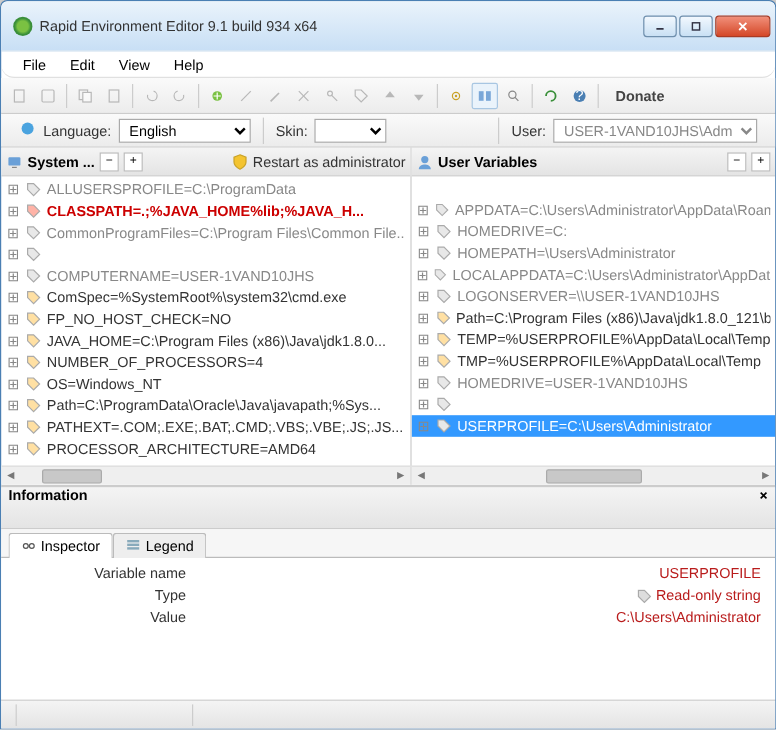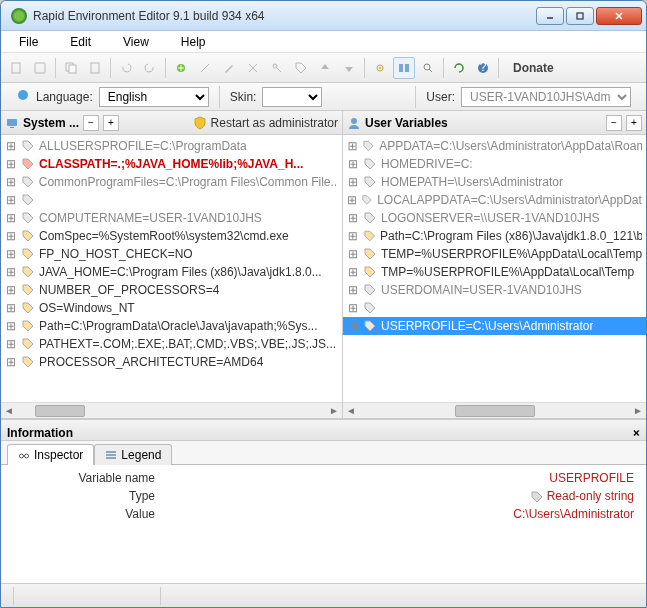--- a/index.html
+++ b/index.html
@@ -1,47 +1,47 @@
 <!DOCTYPE html>
 <html><head>
 <meta charset="utf-8">
 <style>
 * { box-sizing: border-box; margin: 0; padding: 0; font-family: "Segoe UI", Tahoma, sans-serif; font-size: 12px; }
 body { background: #d5d5d5; width: 647px; height: 608px; overflow: hidden; }
 
 .window { width: 647px; height: 608px; background: #fff; border: 1px solid #4a7fb3; border-radius: 6px 6px 0 0; box-shadow: 0 0 4px rgba(0,0,0,.2); display: flex; flex-direction: column; }
 
-.titlebar { height: 30px; background: linear-gradient(#eaf3fb, #c8dff5); display: flex; align-items: center; padding: 0 4px; border-radius: 6px 6px 0 0; border-bottom: 1px solid #a8c6e2; }
+.titlebar { height: 42px; background: linear-gradient(#eaf3fb, #c8dff5); display: flex; align-items: center; padding: 0 4px; border-radius: 6px 6px 0 0; border-bottom: 1px solid #a8c6e2; }
 .titlebar .app-icon { width: 16px; height: 16px; margin: 0 6px; background: radial-gradient(circle,#7ac142 40%,#3a8f3a 60%); border-radius: 50%; }
 .titlebar .title { flex: 1; color: #333; font-size: 12px; }
 .winbtns { display: flex; gap: 2px; }
 .winbtn { width: 28px; height: 18px; border: 1px solid #6f8fad; border-radius: 3px; background: linear-gradient(#f2f8fe,#c9e0f4); display:flex;align-items:center;justify-content:center;color:#334; cursor:pointer;}
 .winbtn.close { width: 46px; background: linear-gradient(#f18f7a,#d44828); color:#fff; border-color:#a83a24;}
 .winbtn svg { width:10px;height:10px; }
 
-.menubar { height: 22px; display: flex; align-items: center; padding: 0 10px; gap: 16px; border-bottom: 1px solid #e0e0e0; }
+.menubar { height: 22px; display: flex; align-items: center; padding: 0 10px; gap: 4px; border-bottom: 1px solid #e0e0e0; border-radius: 11px; }
 .menubar span { padding: 2px 8px; cursor: default; }
 
 .toolbar { height: 30px; background: linear-gradient(#fafafa,#ececec); border-bottom: 1px solid #ccc; display:flex; align-items:center; padding: 0 4px; gap:2px;}
 .tbtn { width:22px; height:22px; display:flex;align-items:center;justify-content:center; border:1px solid transparent; border-radius:2px; opacity:.55;}
 .tbtn.en { opacity:1; }
 .tsep { width:1px; height:20px; background:#ccc; margin:0 2px; }
 .tbtn svg { width:14px;height:14px; }
 .donate { margin-left:4px; font-weight:bold; color:#444; padding:3px 6px;}
 
 .optrow { height: 28px; background: linear-gradient(#fafafa,#ececec); border-bottom: 1px solid #ccc; display:flex; align-items:center; padding:0 15px; gap:6px;}
 .optrow label { color:#333; }
 .optrow select, .optrow input { height:20px; border:1px solid #aaa; padding:0 4px; font-size:12px; background:#fff;}
 .optrow .sep { width:1px; height:22px; background:#ccc; margin:0 4px;}
 .spacer { flex:1; }
 
 .panes { flex:1; display:flex; overflow:hidden; border-bottom:1px solid #ccc; }
 .pane { display:flex; flex-direction:column; overflow:hidden; }
 .pane.left { width: 342px; border-right:1px solid #ccc;}
-.pane.right { flex:1; }
+.pane.right { flex:1;gap:17px; }
 
 .panehdr { height:24px; background:linear-gradient(#f4f4f4,#e4e4e4); border-bottom:1px solid #ccc; display:flex; align-items:center; padding:0 4px; gap:4px;}
 .panehdr .icon { width:14px;height:14px; }
 .panehdr strong { font-weight:bold; }
 .panehdr .flex { flex:1; }
 .hdbtn { width:16px;height:16px; border:1px solid #bbb; background:#fff; display:flex;align-items:center;justify-content:center; font-size:10px; line-height:1; cursor:pointer;}
 
 .treewrap { flex:1; overflow:hidden; position:relative; }
 .tree { position:absolute; inset:0 0 16px 0; overflow-y:auto; overflow-x:hidden; padding:2px 0;}
 .hscroll { position:absolute; left:0;right:0;bottom:0; height:16px; background:#efefef; border-top:1px solid #ddd; display:flex; align-items:center;}
@@ -50,25 +50,25 @@
 .hscroll .flex{flex:1;}
 
 .row { display:flex; align-items:center; height:18px; padding:0 4px; gap:4px; white-space:nowrap; color:#888;}
 .row .tw { width:12px; text-align:center; color:#888; }
 .row .txt { overflow:hidden; text-overflow:clip;}
 .row.dark { color:#333; }
 .row.err .txt { color:#c00; font-weight:bold; }
 .row.sel { background:#3399ff; }
 .row.sel .txt { color:#fff; }
 
-.infobar { height:22px; background:linear-gradient(#f4f4f4,#e4e4e4); border-top:1px solid #ccc; border-bottom:1px solid #ccc; display:flex; align-items:flex-end; padding:0 6px; font-weight:bold;}
+.infobar { height:36px; background:linear-gradient(#f4f4f4,#e4e4e4); border-top:1px solid #ccc; border-bottom:1px solid #ccc; display:flex; align-items:flex-start; padding:0 6px; font-weight:bold;}
 .infobar .x { margin-left:auto; cursor:pointer; font-family:monospace;}
 
 .tabs { display:flex; height:24px; align-items:flex-end; padding:0 6px; gap:0; border-bottom:1px solid #bbb; background:#f6f6f6;}
-.tab { padding:3px 10px; border:1px solid #bbb; border-bottom:none; background:#eee; border-radius:3px 3px 0 0; display:flex;align-items:center;gap:4px; position:relative; top:1px;}
+.tab { padding:3px 10px; border:1px solid #bbb; border-bottom:none; background:#eee; border-radius:3px 3px 0 0; display:flex;gap:4px; position:relative; top:1px;}
 .tab.active { background:#fff; }
 .tab svg{width:12px;height:12px;}
 
 .inspect { padding:4px 8px; background:#fff; height:118px;}
 .inspect table { border-collapse:collapse; width:100%;text-align:right; }
 .inspect td { padding:2px 4px; vertical-align:top;}
 .inspect td.k { width:150px; color:#333;}
 .inspect td.v { color:#b91c1c;}
 .ro-icon{display:inline-block;width:12px;height:12px;vertical-align:middle;margin-right:4px;}
 
@@ -429,21 +429,21 @@
               <svg class="ic-tag" viewBox="0 0 14 14">
                 <path d="M2 2h5l5 5-5 5-5-5z" fill="#ffe0a3" stroke="#aaa"></path>
               </svg>
               <span class="txt">TMP=%USERPROFILE%\AppData\Local\Temp</span>
             </div>
             <div class="row">
               <span class="tw">⊞</span>
               <svg class="ic-tag" viewBox="0 0 14 14">
                 <path d="M2 2h5l5 5-5 5-5-5z" fill="#e8e8e8" stroke="#aaa"></path>
               </svg>
-              <span class="txt">USERDOMAIN=USER-1VAND10JHS</span>
+              <span class="txt">HOMEDRIVE=USER-1VAND10JHS</span>
             </div>
             <div class="row">
               <span class="tw">⊞</span>
               <svg class="ic-tag" viewBox="0 0 14 14">
                 <path d="M2 2h5l5 5-5 5-5-5z" fill="#e8e8e8" stroke="#aaa"></path>
               </svg>
             </div>
             <div class="row sel">
               <span class="tw">⊞</span>
               <svg class="ic-tag" viewBox="0 0 14 14">

